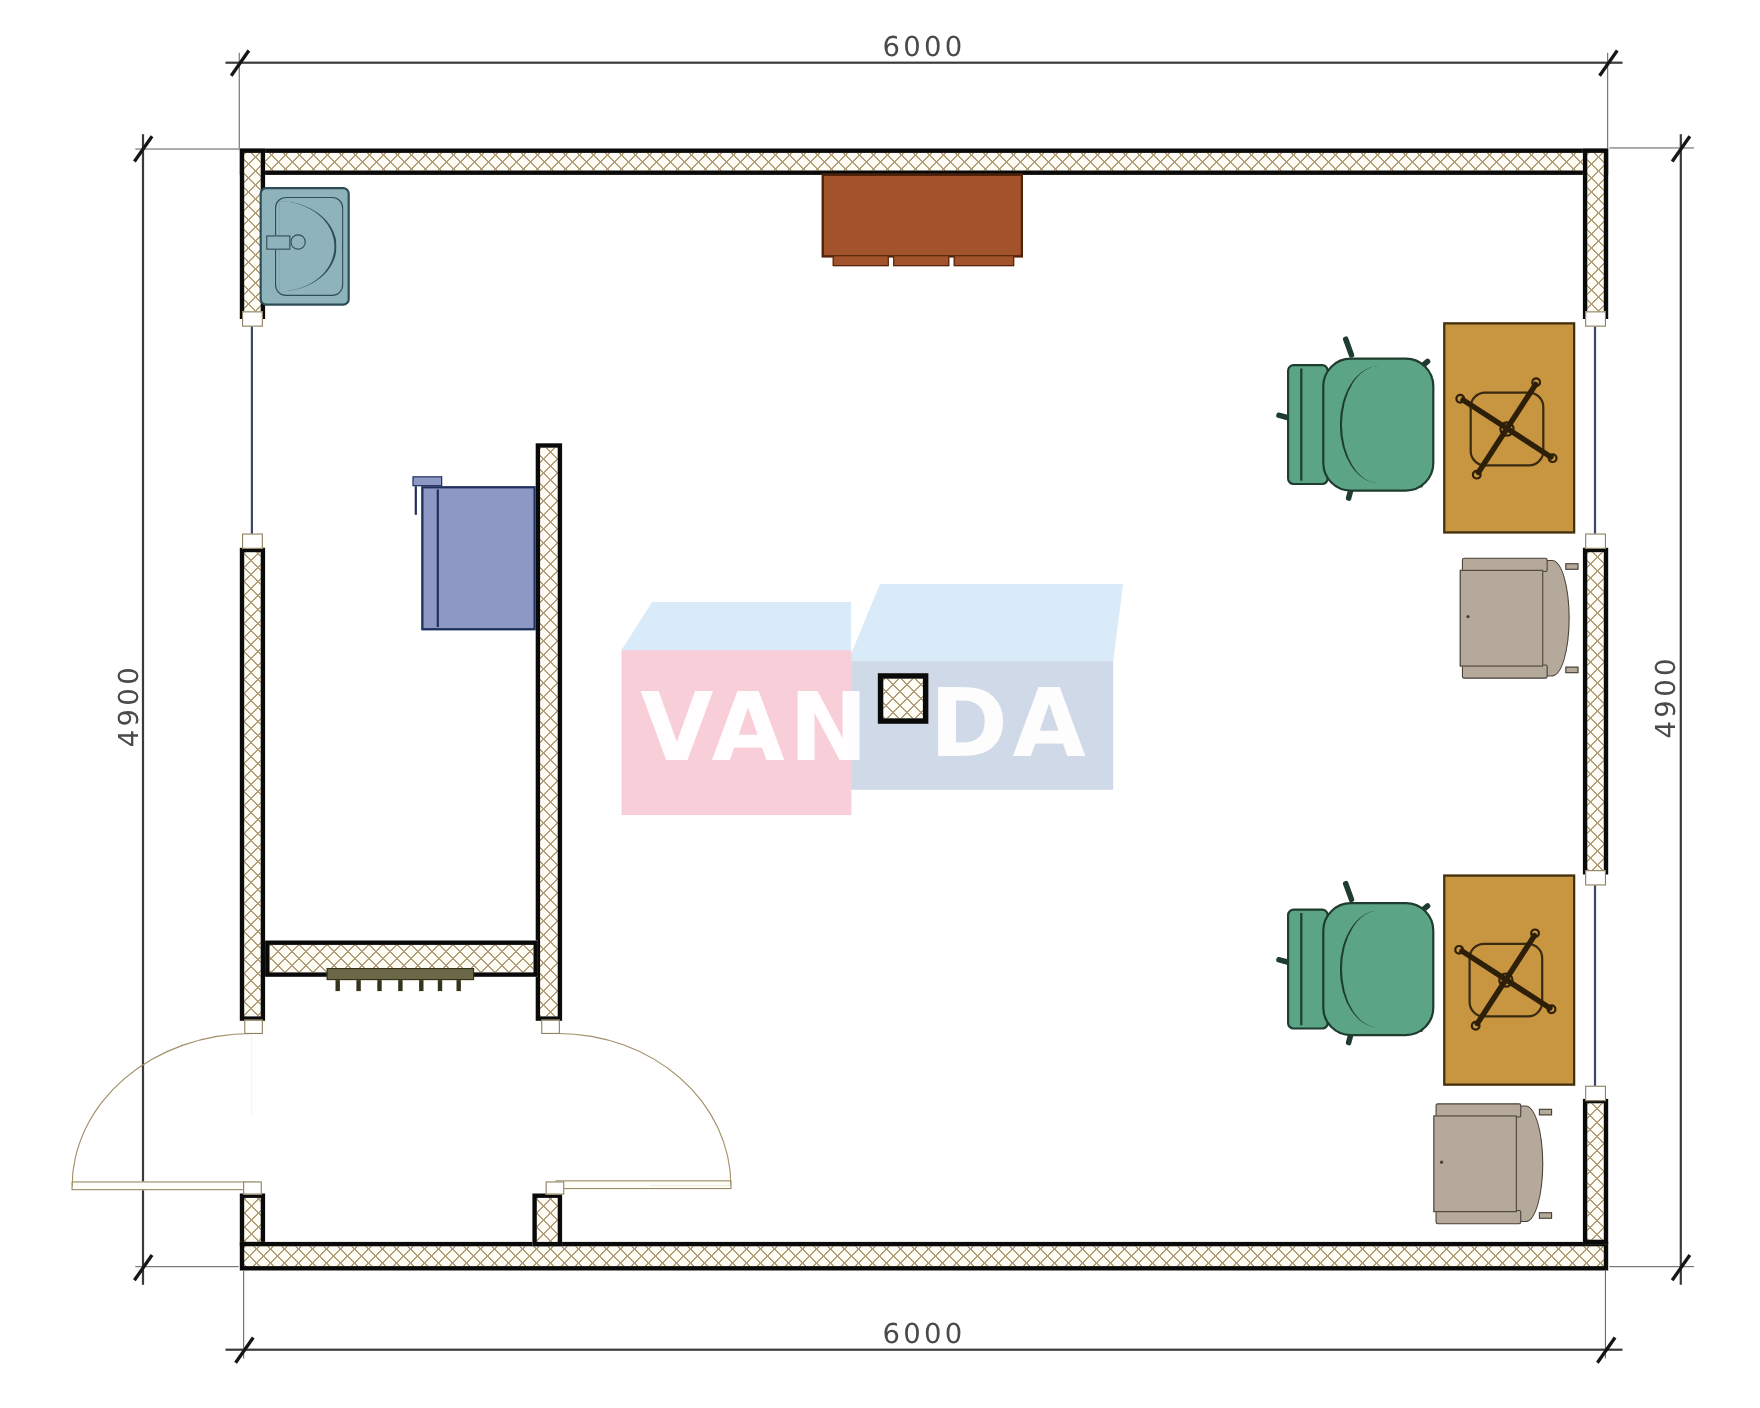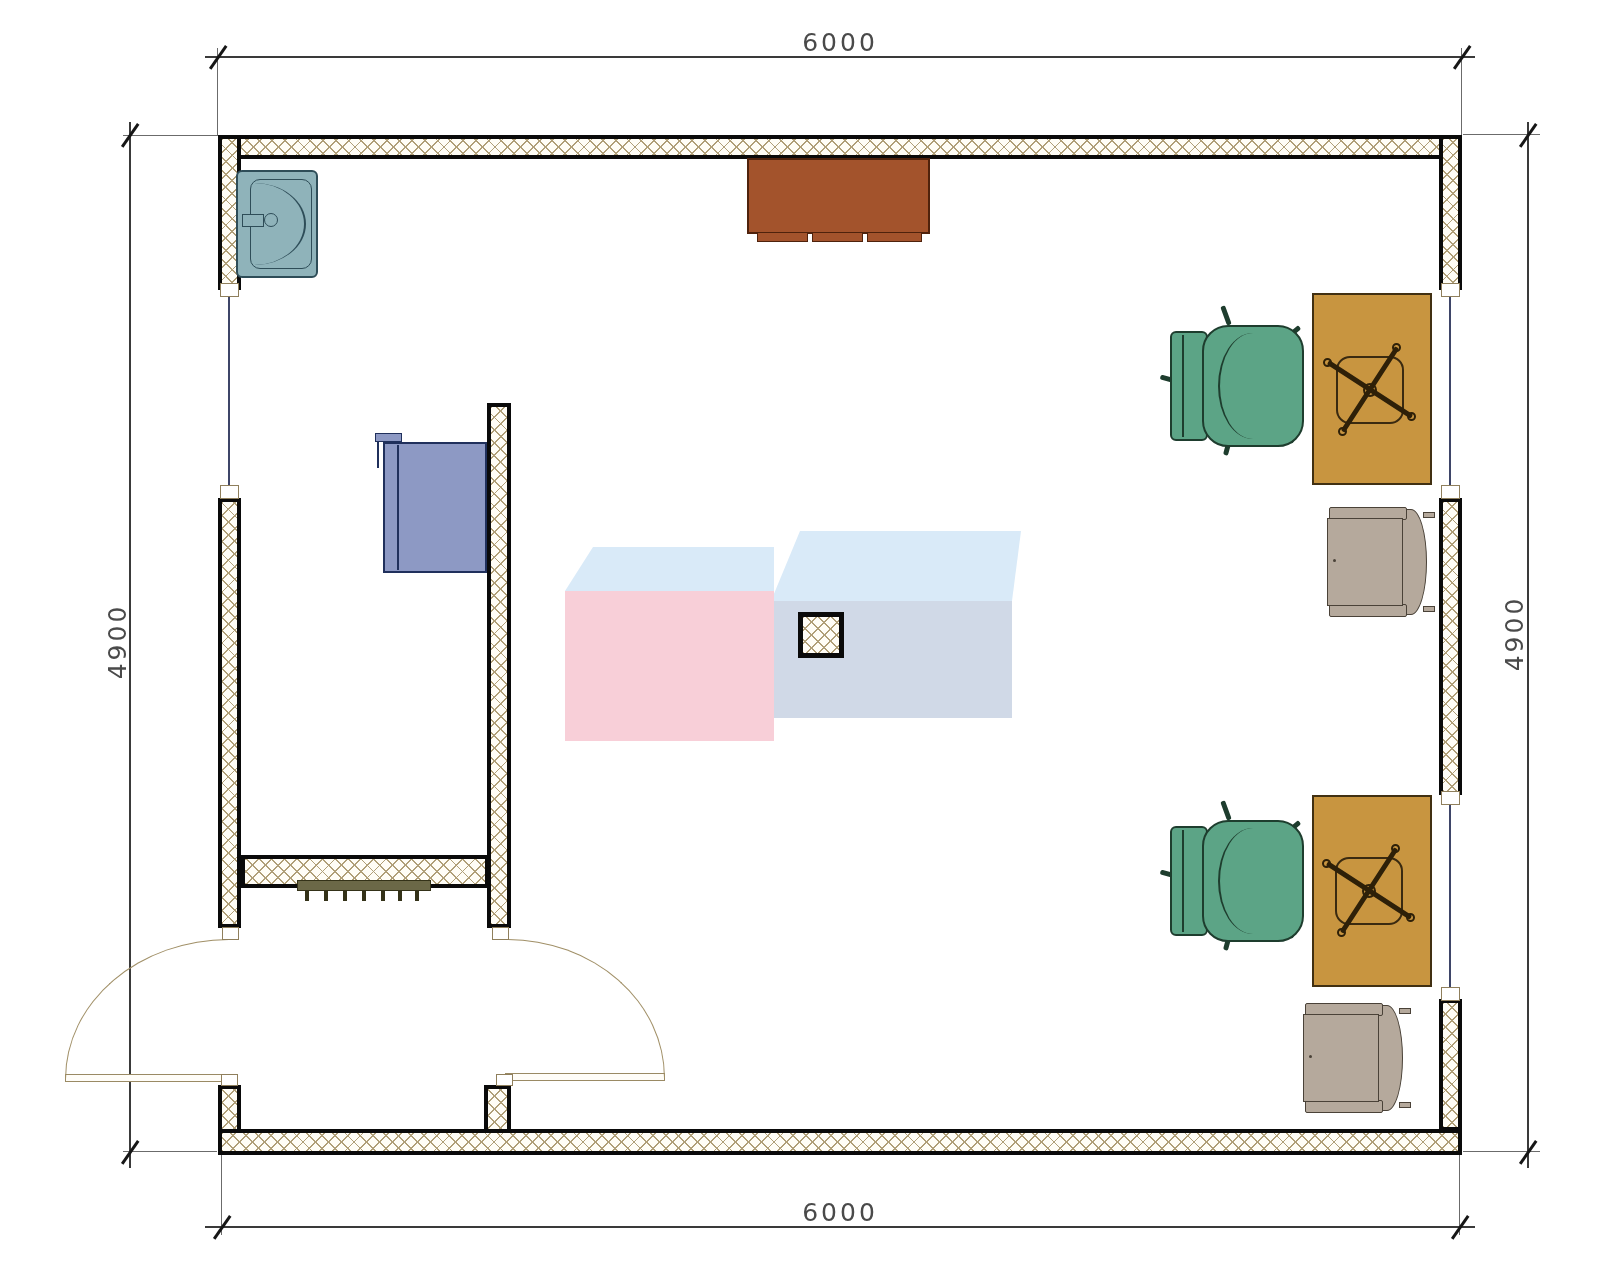--- a/index.html
+++ b/index.html
@@ -28,20 +28,22 @@
 <body>
 
 <div id="canvas">
 
   <div class="wm" style="left:770px;top:531px;width:251px;height:70px;background:#d9eaf8;
               clip-path:polygon(30px 0,251px 0,242px 70px,1px 70px);"></div>
   <div class="wm" style="left:771px;top:601px;width:241px;height:117px;background:#d0d9e7;"></div>
   <div class="wm" style="left:565px;top:547px;width:209px;height:44px;background:#d9eaf8;
               clip-path:polygon(28px 0,209px 0,209px 44px,0 44px);"></div>
   <div class="wm" style="left:565px;top:591px;width:209px;height:150px;background:#f8cfd8;"></div>
+  <div class="wm-text" style="left:582px;top:612px;">VAN</div>
+  <div class="wm-text" style="left:845px;top:608px;">DA</div>
 
   <div class="dimline" style="left:205px;top:56px;width:1270px;height:1.5px;"></div>
   <div class="dimline" style="left:205px;top:1226px;width:1270px;height:1.5px;"></div>
   <div class="dimline" style="left:129px;top:122px;width:1.5px;height:1046px;"></div>
   <div class="dimline" style="left:1527px;top:122px;width:1.5px;height:1046px;"></div>
 
   <div class="witness" style="left:217px;top:48px;width:1px;height:87px;"></div>
   <div class="witness" style="left:1461px;top:48px;width:1px;height:87px;"></div>
   <div class="witness" style="left:221px;top:1155px;width:1px;height:80px;"></div>
   <div class="witness" style="left:1459px;top:1155px;width:1px;height:80px;"></div>

